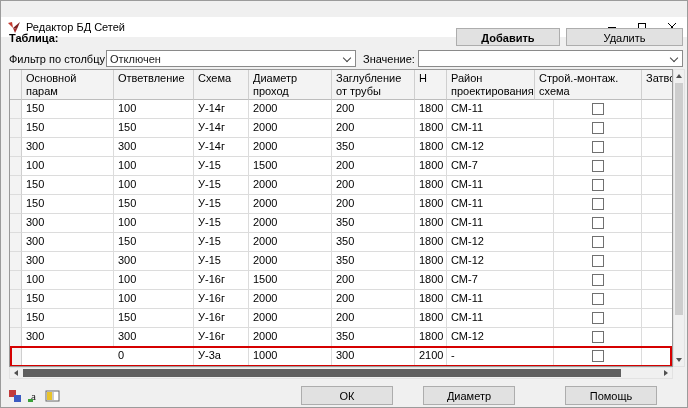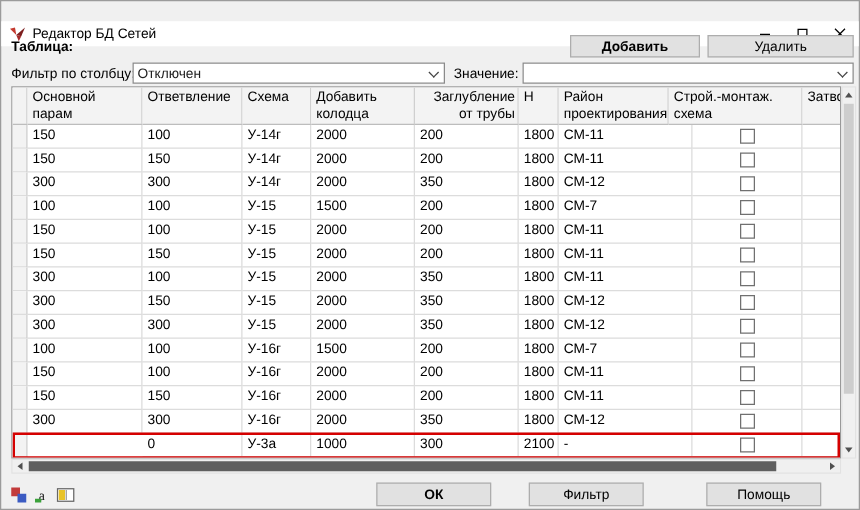--- a/index.html
+++ b/index.html
@@ -102,22 +102,22 @@
     <span class="chev"></span>
   </div>
 
   <div class="grid-wrap">
     <div class="grid">
       <div class="grid-header">
           <div class="hcell" style="width: 12px;"></div>
           <div class="hcell" style="width: 92px;">Основной парам</div>
           <div class="hcell" style="width: 80px;">Ответвление</div>
           <div class="hcell" style="width: 55px;">Схема</div>
-          <div class="hcell" style="width: 83px;">Добавить колодца</div>
-          <div class="hcell" style="width: 83px; text-align: right;">Заглубление от трубы</div>
+          <div class="hcell" style="width: 83px;">Диаметр проход</div>
+          <div class="hcell" style="width: 83px;">Заглубление от трубы</div>
           <div class="hcell" style="width: 32px;">Н</div>
           <div class="hcell" style="width: 88px;">Район проектирования</div>
           <div class="hcell" style="width: 107px;">Строй.-монтаж. схема</div>
           <div class="hcell" style="width: 60px;">Затво</div>
         </div>
       <div>
           <div class="grow">
             <div class="cell rowsel" style="width: 12px;"></div>
             <div class="cell" style="width: 92px;">150</div>
             <div class="cell" style="width: 80px;">100</div>
@@ -349,17 +349,17 @@
       <rect x="1" y="10" width="5" height="3" fill="#3aa13a"></rect>
     </svg>
   </div>
   <div class="tool-btn" style="left:43px;top:386px;">
     <svg width="16" height="14">
       <rect x="1" y="2" width="13" height="10" fill="#fff" stroke="#666"></rect>
       <rect x="2" y="3" width="5" height="8" fill="#e8c32a"></rect>
       <line x1="8" y1="3" x2="8" y2="11" stroke="#999"></line>
     </svg>
   </div>
-  <button class="btn" style="left:300px;top:385px;width:92px;height:19px;font-weight:bold;">ОК</button>
-  <button class="btn" style="left:422px;top:385px;width:92px;height:19px;">Фильтр</button>
+  <button class="btn" style="left:300px;top:385px;width:92px;height:19px;">ОК</button>
+  <button class="btn" style="left:422px;top:385px;width:92px;height:19px;">Диаметр</button>
   <button class="btn" style="left:564px;top:385px;width:92px;height:19px;">Помощь</button>
 
 </div>
 
 </body></html>

